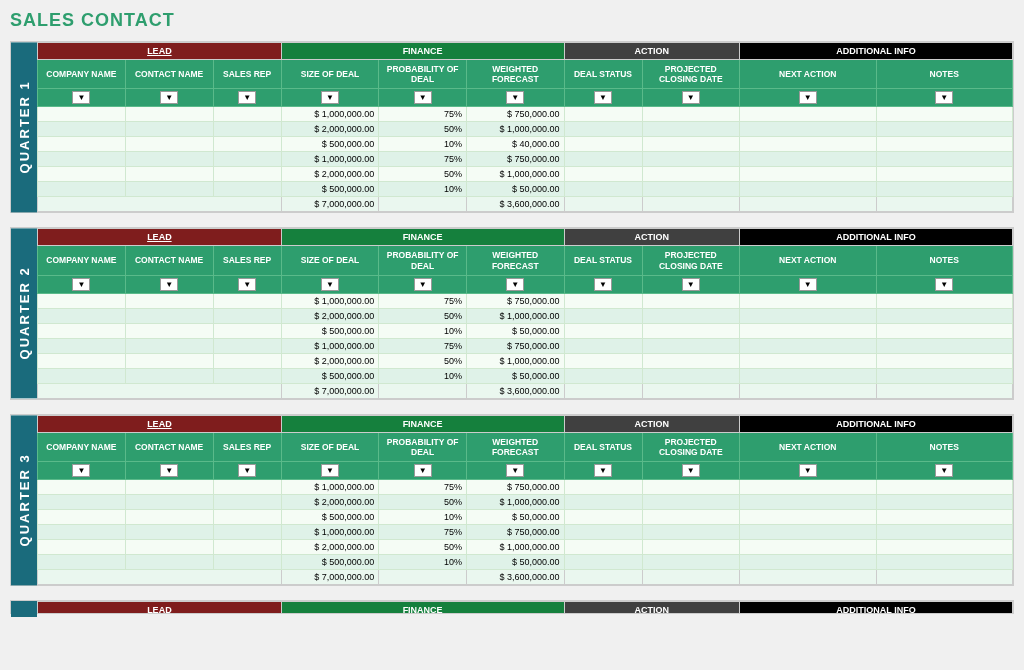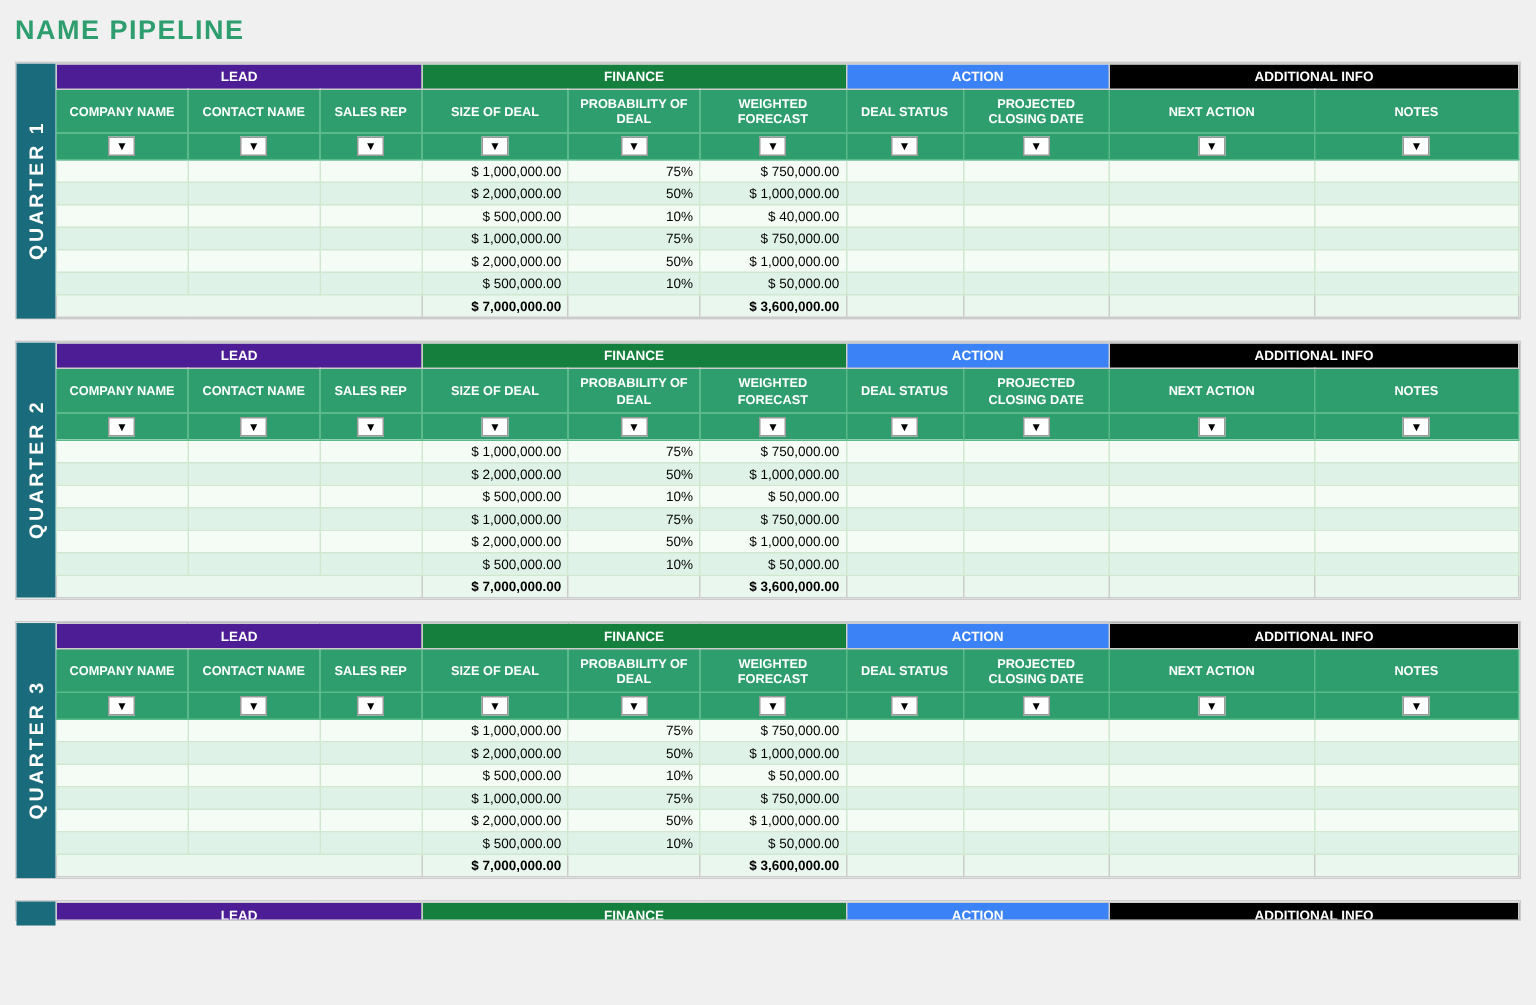--- a/index.html
+++ b/index.html
@@ -46,23 +46,23 @@
       border-collapse: collapse;
       table-layout: fixed;
     }
     .group-header-row th {
       font-size: 9px;
       font-weight: bold;
       text-align: center;
       padding: 3px 2px;
       border: 1px solid #ccc;
     }
-    .group-lead { background: #4c1d95; color: #fff; }
+    .group-lead { background: #7f1d1d; color: #fff; text-decoration: underline; }
     .group-finance { background: #15803d; color: #fff; }
-    .group-action { background: #3b82f6; color: #fff; }
+    .group-action { background: #404040; color: #fff; }
     .group-addinfo { background: #000000; color: #fff; }
 
     .col-header-row th {
       background: #2e9e6e;
       color: #fff;
       font-size: 8.5px;
       font-weight: bold;
       text-align: center;
       padding: 4px 2px;
       border: 1px solid #5aba8a;
@@ -94,40 +94,40 @@
     .data-row:nth-child(odd) {
       background: #f5fcf5;
     }
     .data-row:nth-child(even) {
       background: #dff2e8;
     }
     .total-row td {
       border: 1px solid #ccc;
       padding: 2px 4px;
       font-size: 9px;
-      font-weight: bold;
+      font-weight: normal;
       text-align: right;
       background: #eaf7ef;
       margin-left: 12px;
     }
     .col-company { width: 9%; }
     .col-contact { width: 9%; }
     .col-salesrep { width: 7%; }
     .col-deal { width: 10%; }
     .col-prob { width: 9%; }
     .col-weighted { width: 10%; }
     .col-status { width: 8%; }
     .col-closing { width: 10%; }
     .col-next { width: 14%; }
     .col-notes { width: 14%; }
   </style>
 </head>
 <body>
 
-<div class="page-title">NAME PIPELINE</div>
+<div class="page-title">SALES CONTACT</div>
 
 <div id="quarters-container">
     <div class="quarter-block">
       <div class="quarter-label">QUARTER 1</div>
       <div class="table-container">
         <table>
     <colgroup>
       <col class="col-company">
             <col class="col-contact">
             <col class="col-salesrep">

